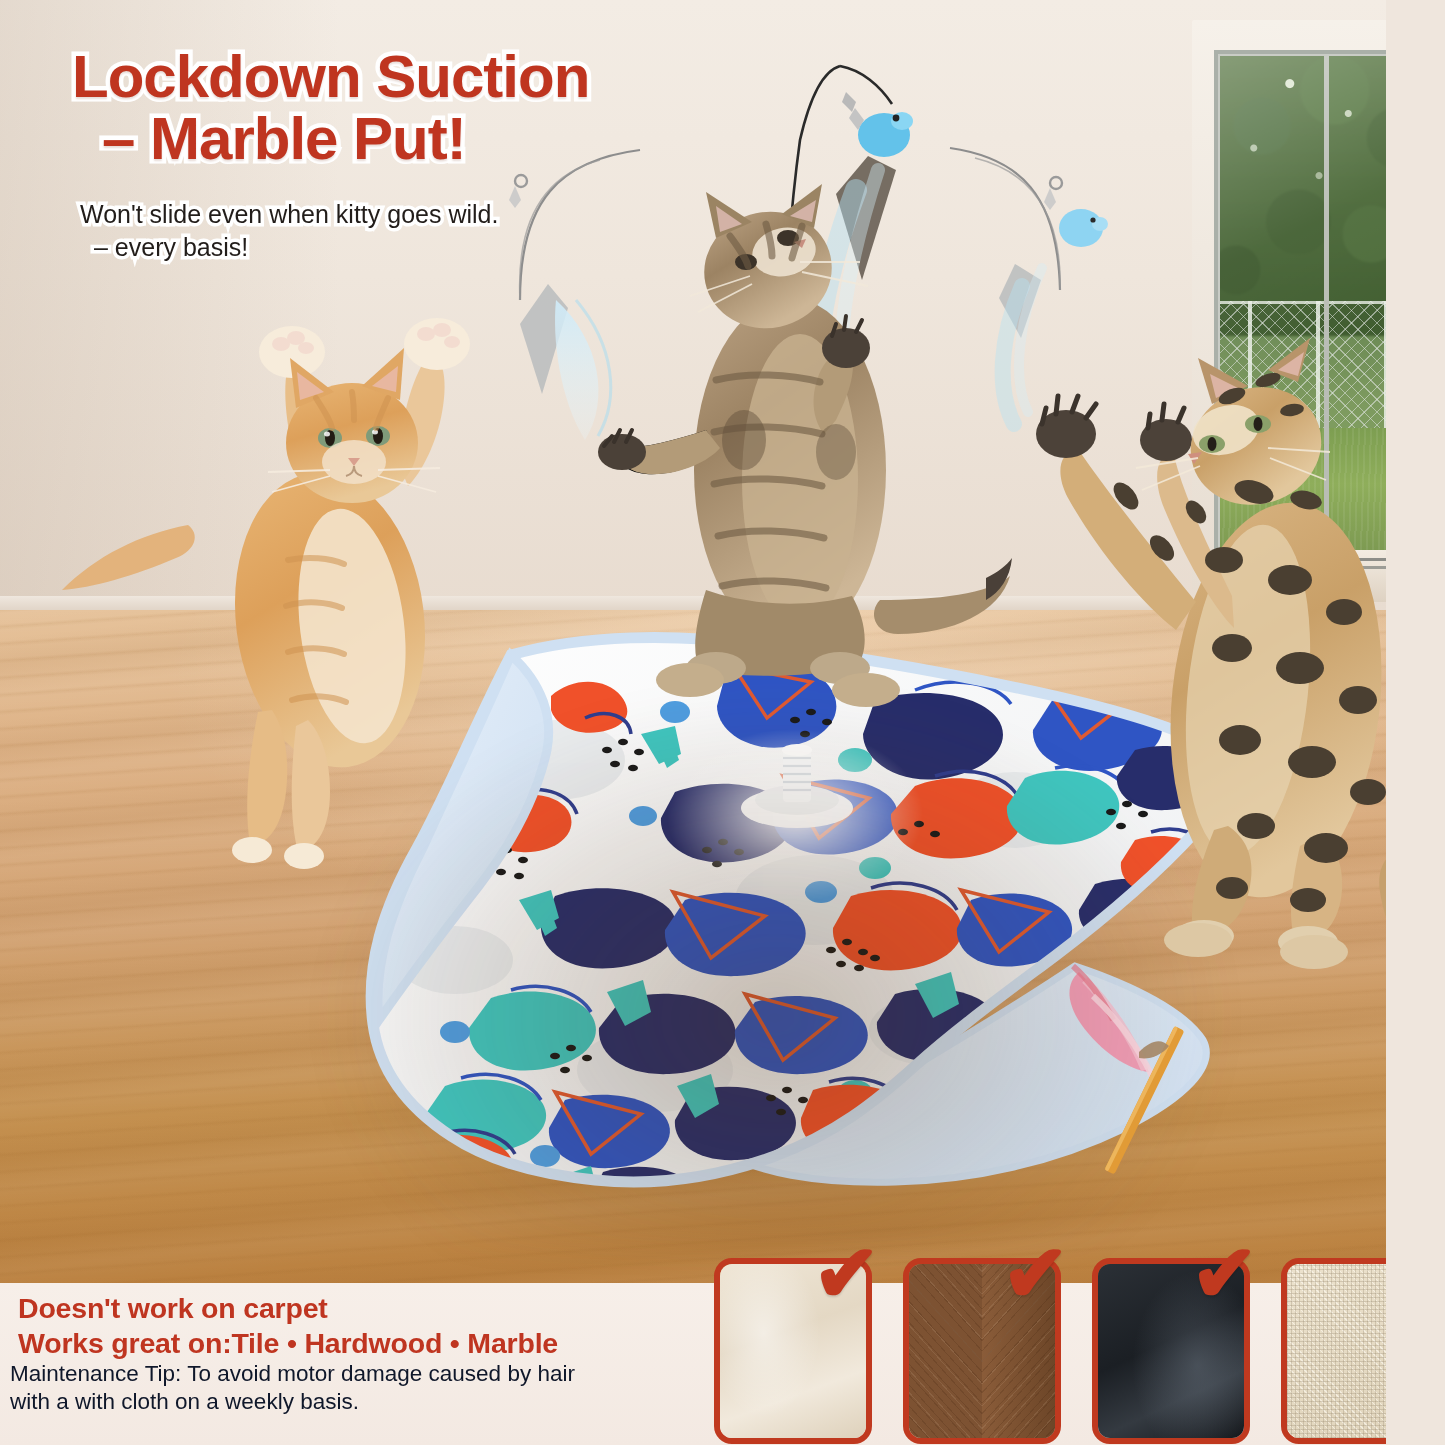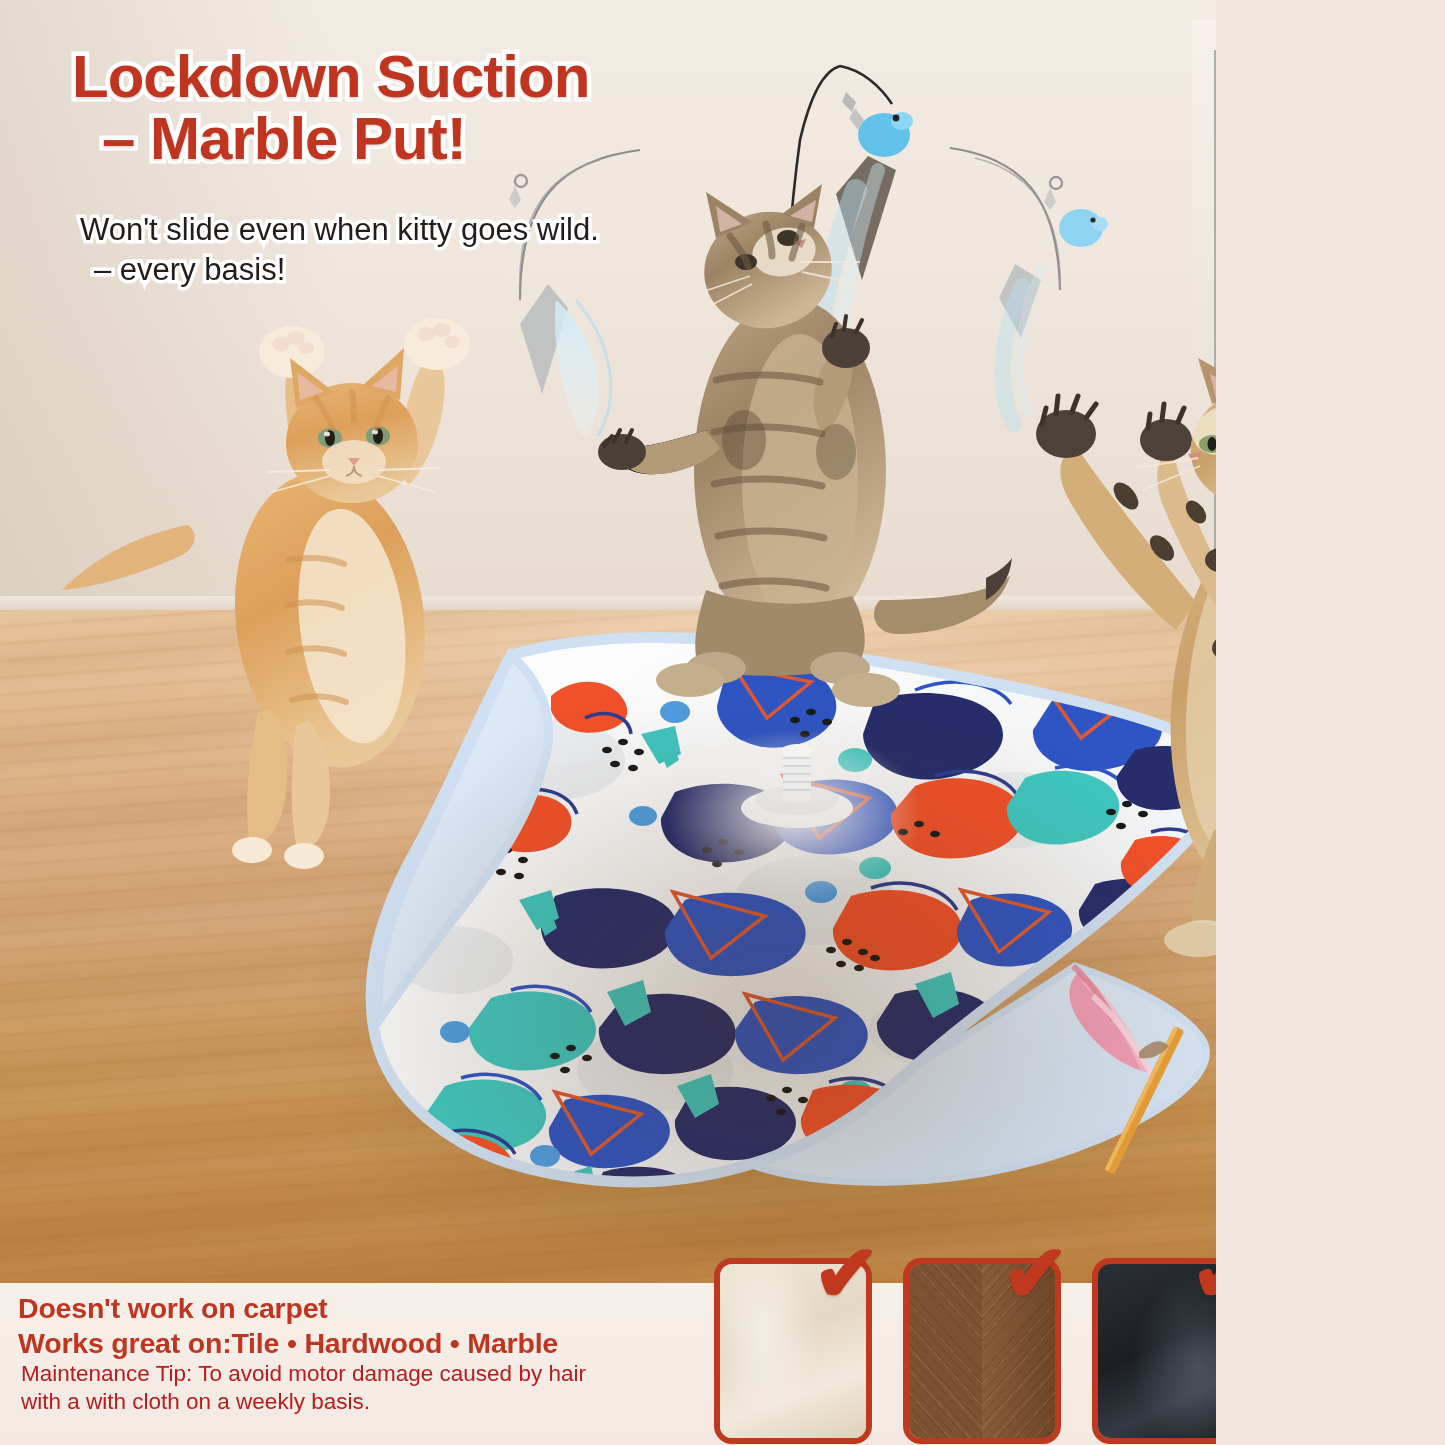--- a/index.html
+++ b/index.html
@@ -1,21 +1,21 @@
 <!DOCTYPE html>
 <html><head>
 <meta charset="utf-8">
 <style>
   html,body{margin:0;padding:0;}
   body{
     width:1445px;height:1445px;overflow:hidden;
     font-family:"Liberation Sans",sans-serif;
     background:#efe6dd;
   }
-  #stage{position:relative;width:1216px;height:1445px;overflow:hidden;}
+  #stage{position:relative;width:1386px;height:1445px;overflow:hidden;}
 
   
   .wall{
     position:absolute;left:0;top:0;width:1445px;height:612px;
     background:linear-gradient(180deg,#f3ece4 0%,#efe6dc 45%,#e8dcd0 100%);
   }
   .wall-shadow{
     position:absolute;left:0;top:0;width:340px;height:612px;
     background:linear-gradient(90deg,rgba(190,170,150,.28),rgba(190,170,150,0));
   }
@@ -150,42 +150,41 @@
     font-size:60px;line-height:1.04;
     letter-spacing:-1px;
     color:#bf3520;
     -webkit-text-stroke:9px #ffffff;
     paint-order:stroke fill;
     text-shadow:0 2px 2px rgba(120,60,40,.18);
   }
   .headline .l2{padding-left:30px;display:block;}
   .subhead{
     position:absolute;left:80px;top:198px;width:620px;
-    font-size:31px;line-height:1.30;
+    font-size:25px;line-height:1.30;
     color:#221d1a;
     font-weight:500;
     -webkit-text-stroke:7px #ffffff;
     paint-order:stroke fill;
-    margin-top:12px;
   }
   .subhead .l3{padding-left:14px;display:block;}
 
   
   .banner{
     position:absolute;left:0;top:1283px;width:1445px;height:162px;
     background:linear-gradient(180deg,#f7efe9,#f3e9e2);
   }
   .banner-red{
     position:absolute;left:18px;top:1291px;width:660px;
     color:#bf3520;font-weight:bold;font-size:28.5px;line-height:1.22;
     letter-spacing:-.2px;
   }
   .banner-body{
-    position:absolute;left:21px;top:1360px;width:660px;
-    color:#b91c1c;font-size:22.5px;line-height:1.25;
+    position:absolute;left:10px;top:1360px;width:660px;
+    color:#0f172a;font-size:22.5px;line-height:1.25;
   }
 
   
   .swatches{position:absolute;left:714px;top:1258px;width:726px;height:188px;}
   .sw{
     position:absolute;top:0;width:158px;height:186px;
     border:6px solid #c0391f;
     border-radius:18px;
     overflow:visible;
     box-sizing:border-box;

